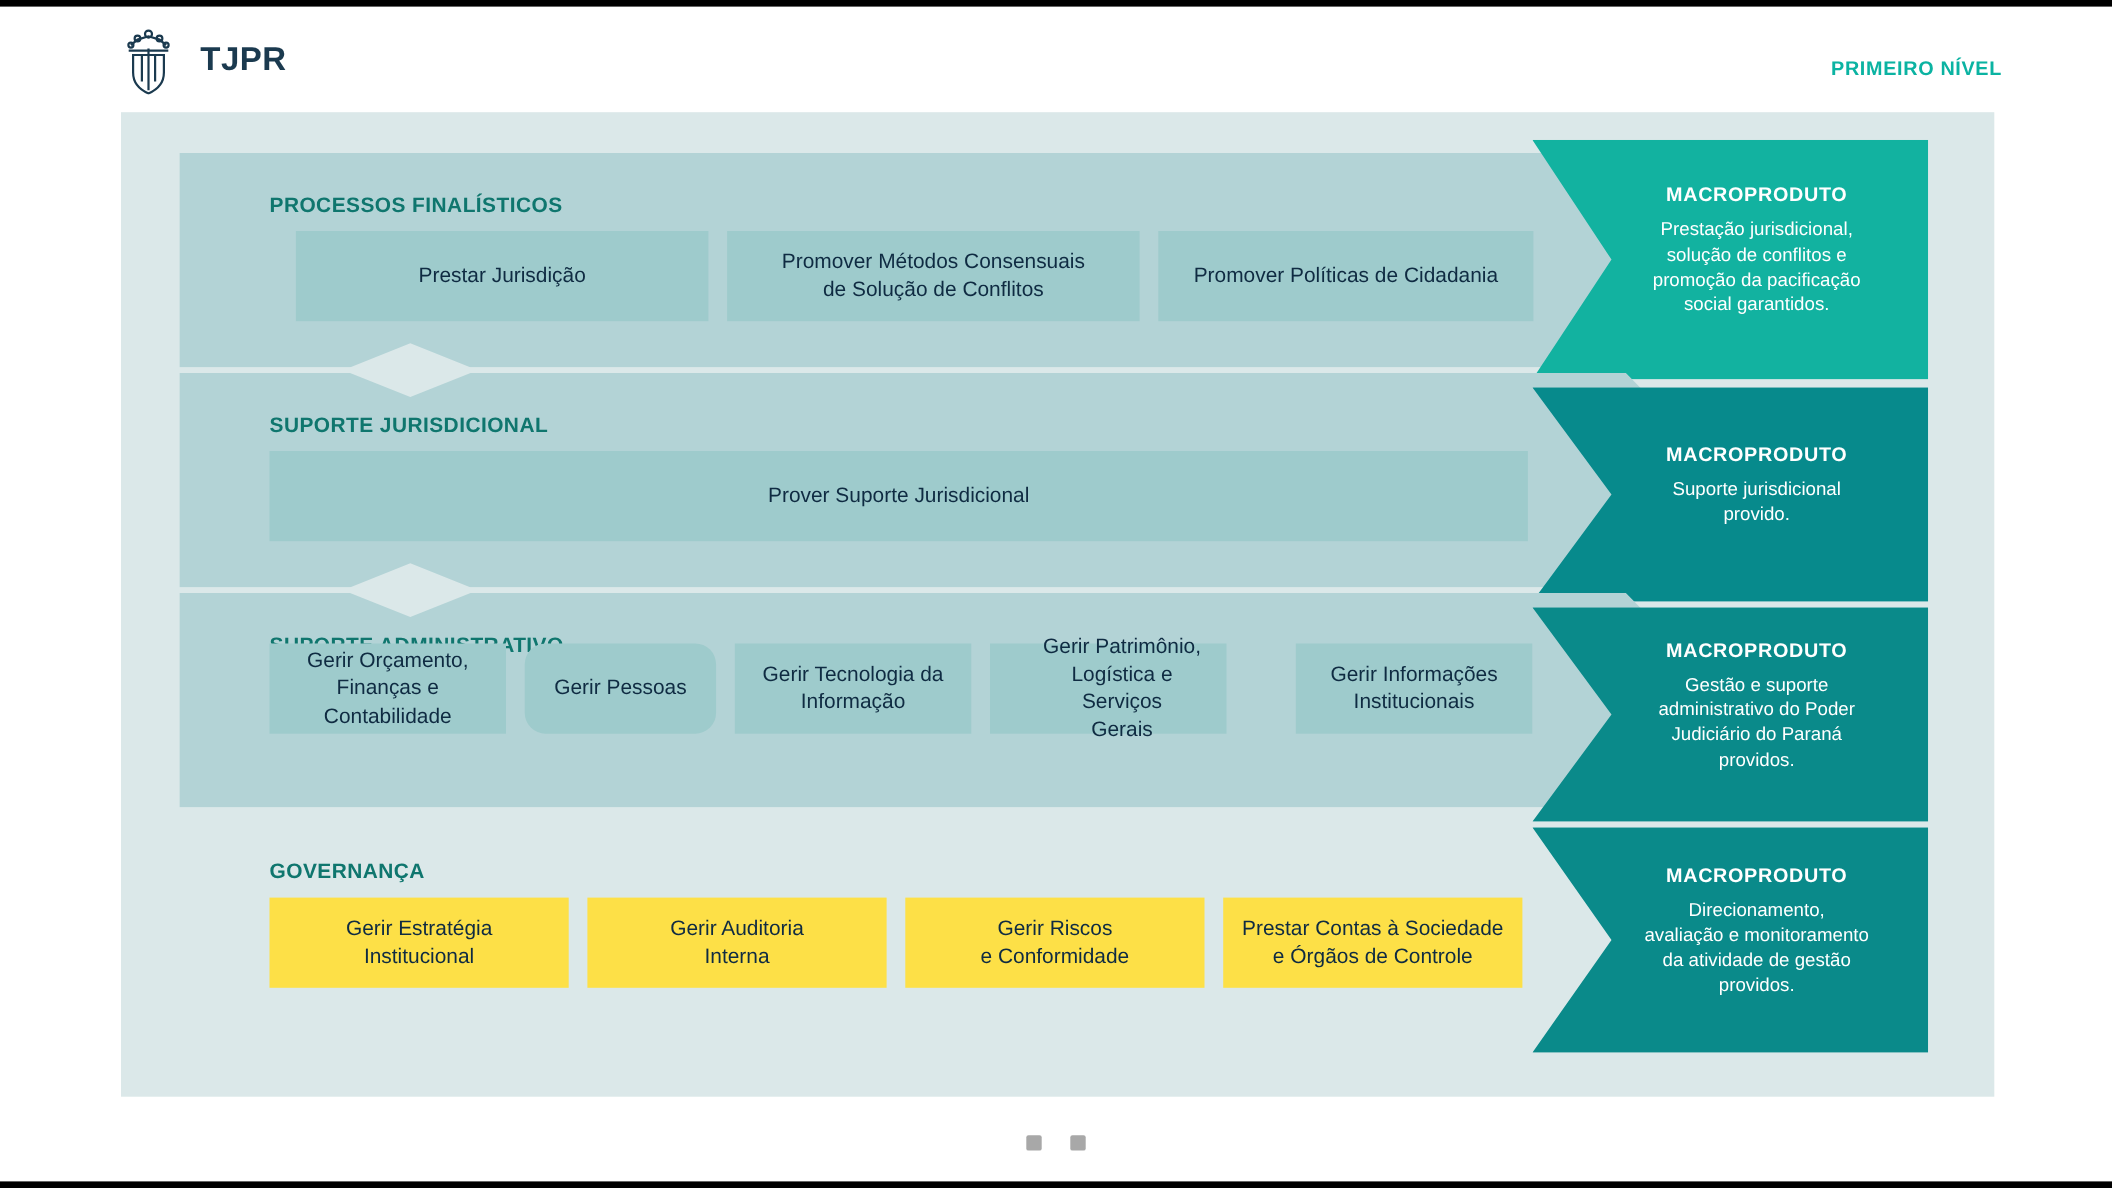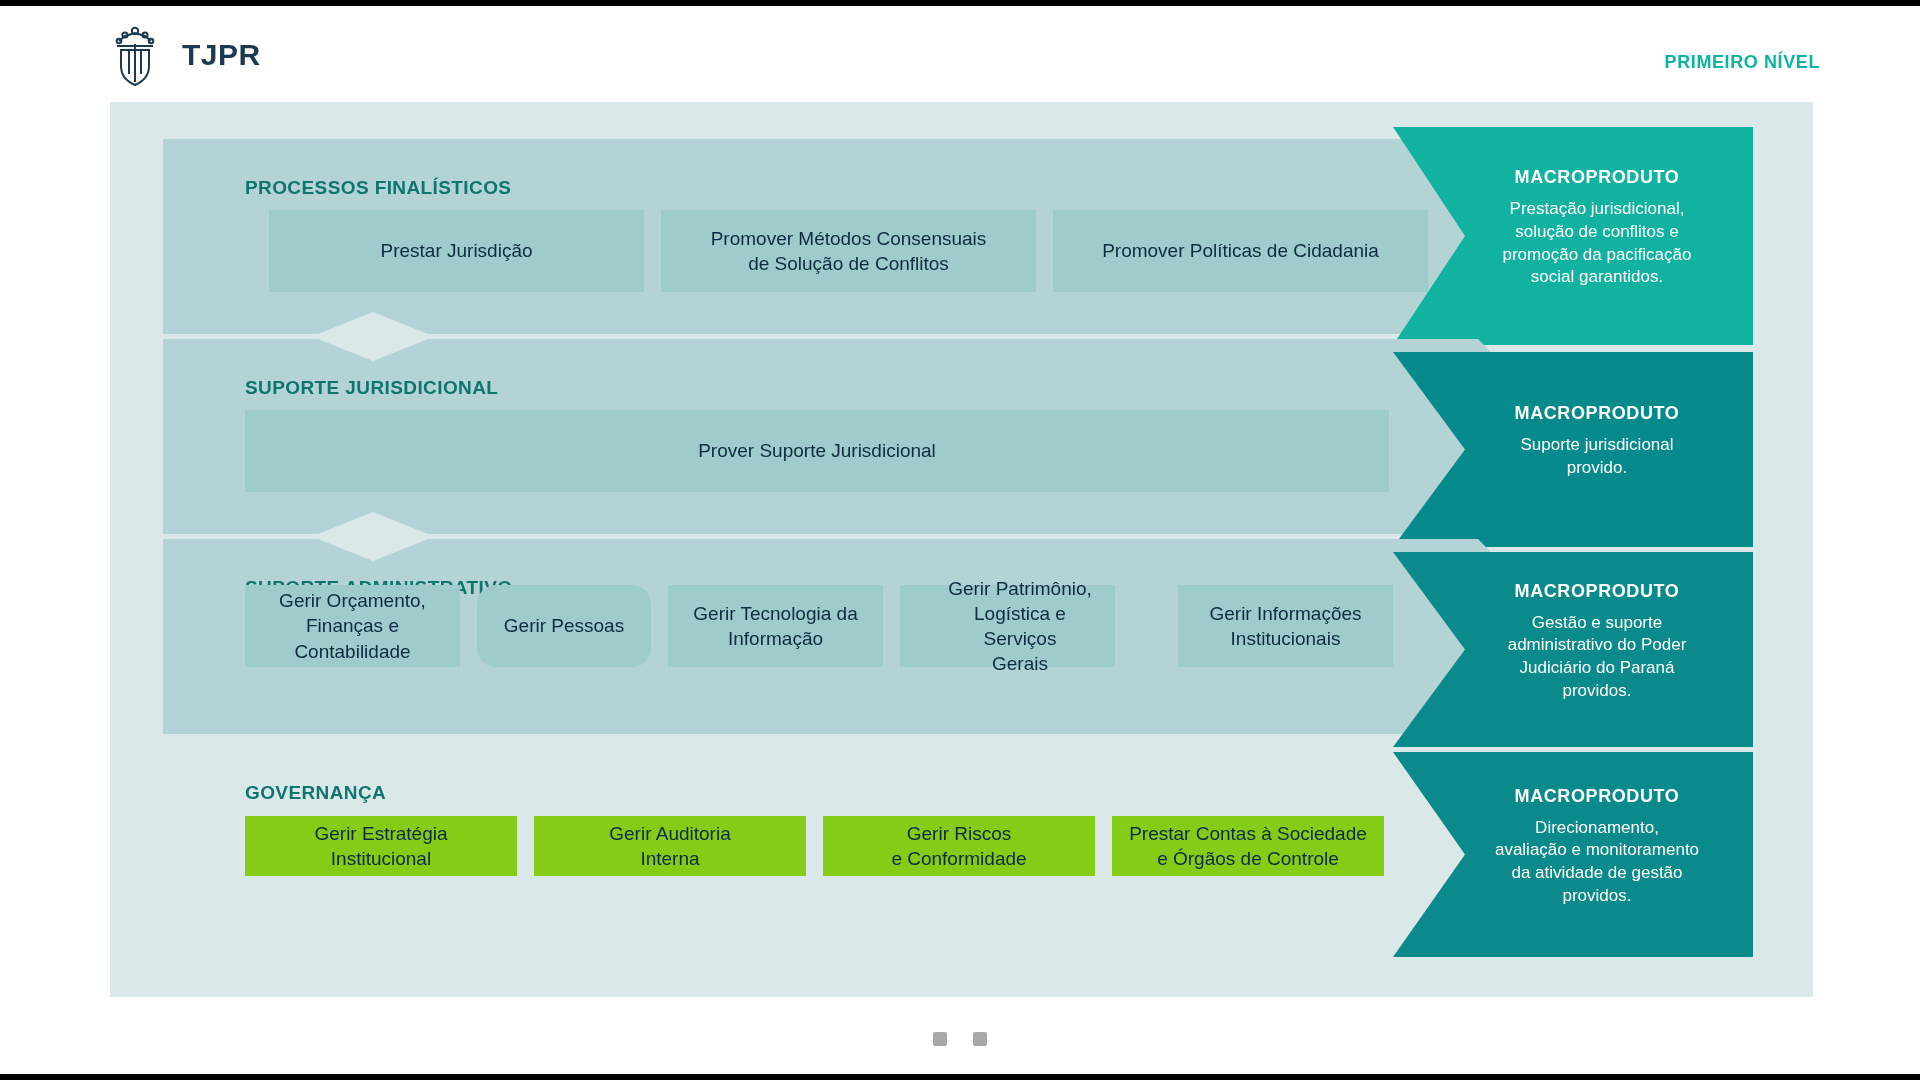--- a/index.html
+++ b/index.html
@@ -115,21 +115,21 @@
     padding: 8px 10px;
     height: 82px;
   }
 
   
   #gov-section {
     position: absolute; left: 53px; top: 652px; width: 1545px; height: 200px;
   }
   #gov-section .band-title { top: 28px; }
   #gov-section .proc-row { top: 62px; }
-  #gov-section .proc-box { background: #84cc16; height: 60px; }
+  #gov-section .proc-box { background: #fde047; height: 82px; }
 
   
   .macro {
     position: absolute;
     width: 360px;
     color: #ffffff;
     text-align: center;
     clip-path: polygon(
       0 0,
       360px 0,
@@ -191,21 +191,21 @@
     <div id="level-label">PRIMEIRO NÍVEL</div>
   </div>
 
   <div id="canvas">
 
     <div class="band b1"></div>
     <div class="band-title" style="left:135px; top:75px;">PROCESSOS FINALÍSTICOS</div>
     <div class="proc-row" style="left:135px; top:108px;padding-left:24px;">
       <div class="proc-box" style="width:375px;">Prestar Jurisdição</div>
       <div class="proc-box" style="width:375px;">Promover Métodos Consensuais<br>de Solução de Conflitos</div>
-      <div class="proc-box" style="width:375px;">Promover Políticas de Cidadania</div>
+      <div class="proc-box" style="width:341px;">Promover Políticas de Cidadania</div>
     </div>
     <div class="macro m1">
       <div class="m-title">MACROPRODUTO</div>
       <div class="m-text">Prestação jurisdicional,<br>solução de conflitos e<br>promoção da pacificação<br>social garantidos.</div>
     </div>
 
     <div class="band b2"></div>
     <div class="band-title" style="left:135px; top:275px;">SUPORTE JURISDICIONAL</div>
     <div class="proc-row" style="left:135px; top:308px;">
       <div class="proc-box" style="width:1144px;">Prover Suporte Jurisdicional</div>

